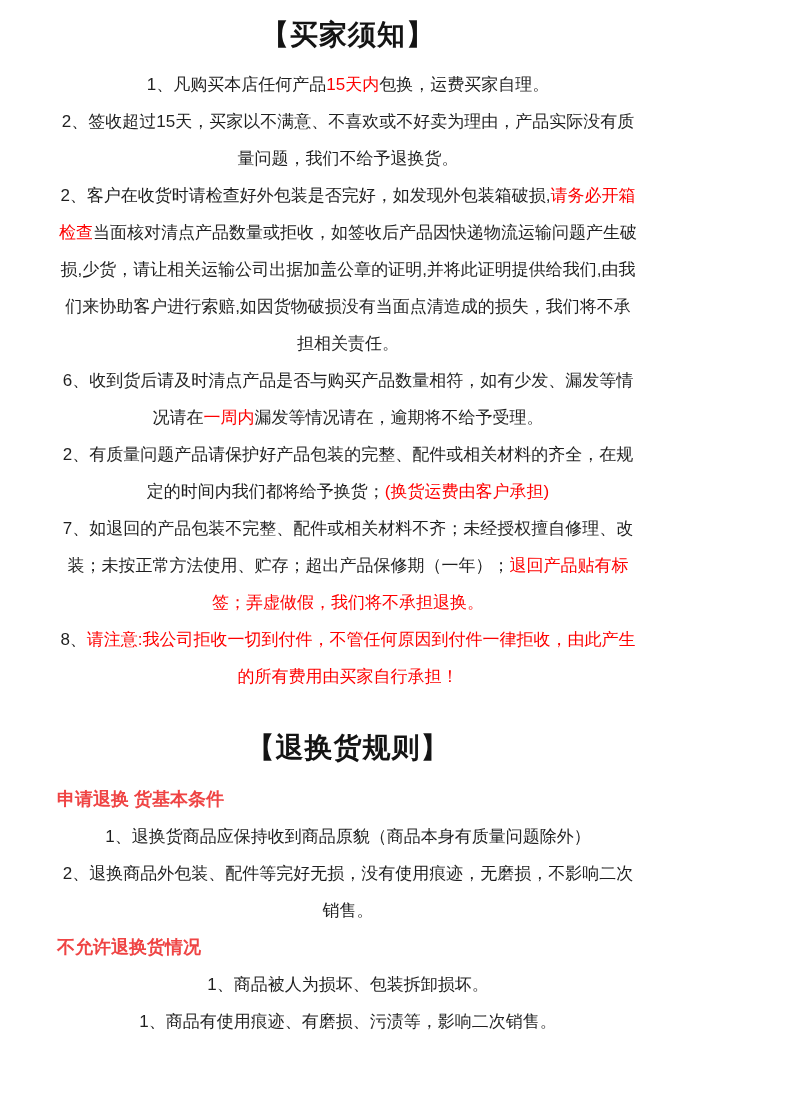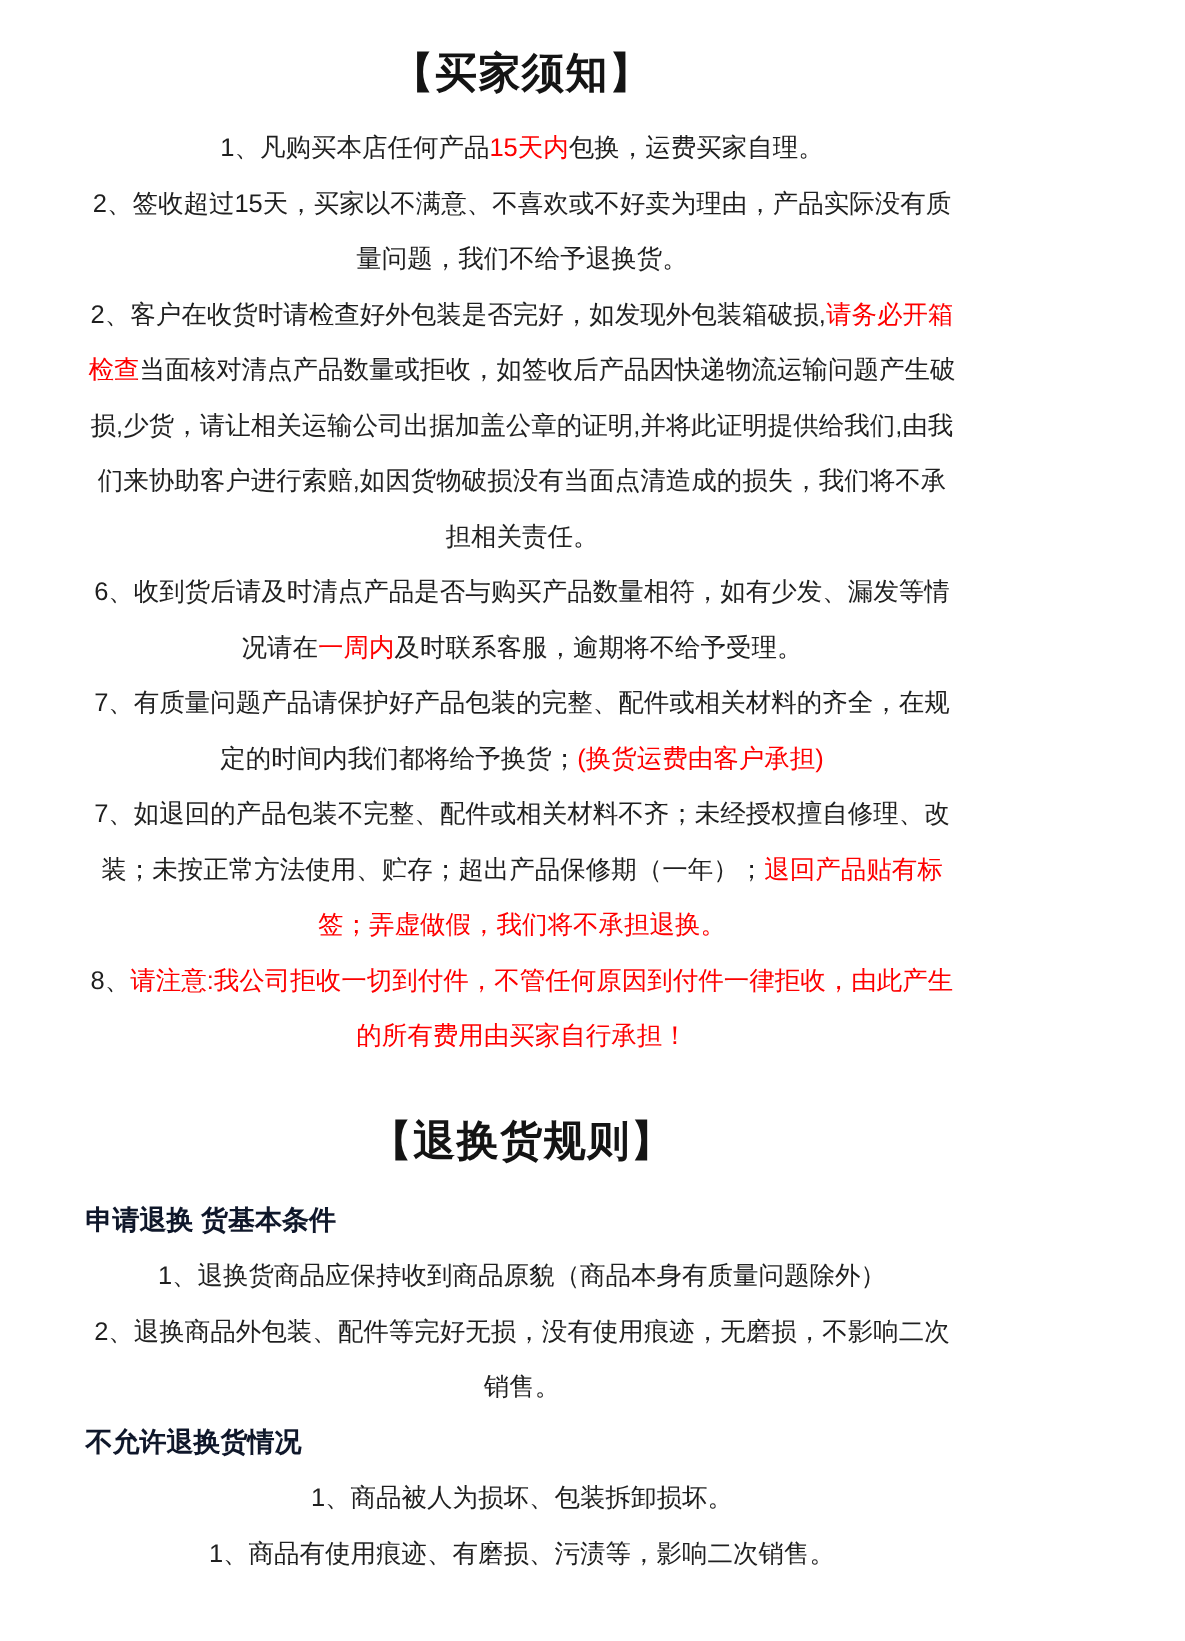--- a/index.html
+++ b/index.html
@@ -11,21 +11,21 @@
     width: 790px;
     height: 1094px;
     background: #ffffff;
     color: #1f1f1f;
     font-family: "Liberation Sans", sans-serif;
     overflow: hidden;
   }
   .page {
     box-sizing: border-box;
     width: 693px;
-    padding: 30px 54px 0 57px;
+    padding: 16px 54px 0 57px;
   }
   .doc-title {
     font-size: 28px;
     font-weight: 600;
     line-height: 38px;
     text-align: center;
     margin: 0 0 12px 0;
     letter-spacing: 1px;
     color: #141414;
   }
@@ -39,35 +39,35 @@
     line-height: 37px;
     margin: 0;
     text-align: center;
   }
   .red { color: var(--accent-red); }
   .subhead {
     font-size: 18px;
     font-weight: 700;
     line-height: 37px;
     margin: 0;
-    color: #0f172a;
+    color: #ef4444;
   }
 </style>
 </head>
 <body style="background: rgb(255, 255, 255); color: rgb(31, 31, 31);">
 
 <div class="page">
   <h1 class="doc-title">【买家须知】</h1>
 
   <div>
       <p class="para"><span>1、凡购买本店任何产品</span><span class="red">15天内</span><span>包换，运费买家自理。</span></p>
       <p class="para"><span>2、签收超过15天，买家以不满意、不喜欢或不好卖为理由，产品实际没有质量问题，我们不给予退换货。</span></p>
       <p class="para"><span>2、客户在收货时请检查好外包装是否完好，如发现外包装箱破损,</span><span class="red">请务必开箱检查</span><span>当面核对清点产品数量或拒收，如签收后产品因快递物流运输问题产生破损,少货，请让相关运输公司出据加盖公章的证明,并将此证明提供给我们,由我们来协助客户进行索赔,如因货物破损没有当面点清造成的损失，我们将不承担相关责任。</span></p>
-      <p class="para"><span>6、收到货后请及时清点产品是否与购买产品数量相符，如有少发、漏发等情况请在</span><span class="red">一周内</span><span>及时联系客服，逾期将不给予受理。</span></p>
-      <p class="para"><span>7、有质量问题产品请保护好产品包装的完整、配件或相关材料的齐全，在规定的时间内我们都将给予换货；</span><span class="red">(换货运费由客户承担)</span></p>
+      <p class="para"><span>6、收到货后请及时清点产品是否与购买产品数量相符，如有少发、漏发等情况请在</span><span class="red">一周内</span><span>漏发等情况请在，逾期将不给予受理。</span></p>
+      <p class="para"><span>2、有质量问题产品请保护好产品包装的完整、配件或相关材料的齐全，在规定的时间内我们都将给予换货；</span><span class="red">(换货运费由客户承担)</span></p>
       <p class="para"><span>7、如退回的产品包装不完整、配件或相关材料不齐；未经授权擅自修理、改装；未按正常方法使用、贮存；超出产品保修期（一年）；</span><span class="red">退回产品贴有标签；弄虚做假，我们将不承担退换。</span></p>
       <p class="para"><span>8、</span><span class="red">请注意:我公司拒收一切到付件，不管任何原因到付件一律拒收，由此产生的所有费用由买家自行承担！</span></p>
     </div>
 
   <h1 class="doc-title second">【退换货规则】</h1>
 
   <div>
       <h3 class="subhead">申请退换 货基本条件</h3>
       <p class="para">1、退换货商品应保持收到商品原貌（商品本身有质量问题除外）</p>
       <p class="para">2、退换商品外包装、配件等完好无损，没有使用痕迹，无磨损，不影响二次销售。</p>

